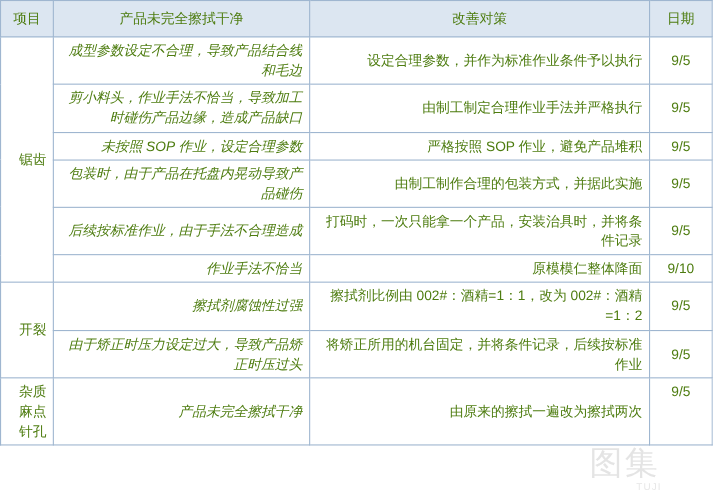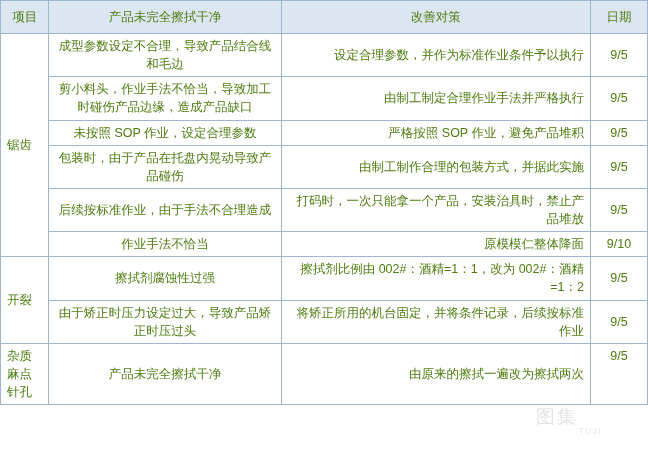--- a/index.html
+++ b/index.html
@@ -35,27 +35,28 @@
   }
   thead th {
     background: #dce6f1;
     text-align: center;
     font-size: 13px;
     height: 26px;
     padding: 4px 6px;
     color: #000000;
   }
   td.catcell {
-    text-align: left;
+    text-align: right;
     font-size: 13px;
     width: 44px;
   }
   td.problem {
-    text-align: center;
+    text-align: right;
     width: 212px;
+    font-style: italic;
   }
   td.action {
     text-align: right;
     width: 282px;
   }
   td.date {
     text-align: center;
     width: 52px;
     font-size: 12.5px;
   }
@@ -68,21 +69,21 @@
   #watermark {
     position: absolute;
     right: 4px;
     bottom: 6px;
     width: 108px;
     height: 40px;
     pointer-events: none;
     opacity: 0.55;
   }
   #watermark .wm-text {
-    font-size: 19px;
+    font-size: 30px;
     color: #cfcfcf;
     letter-spacing: 2px;
     font-family: "Liberation Serif", serif;
     line-height: 1;
   }
   #watermark .wm-sub {
     font-size: 9px;
     color: #d3d3d3;
     letter-spacing: 1px;
     text-align: center;
@@ -126,21 +127,21 @@
         <td class="action">严格按照 SOP 作业，避免产品堆积</td>
         <td class="date">9/5</td>
       </tr>
       <tr>
         <td class="problem">包装时，由于产品在托盘内晃动导致产品碰伤</td>
         <td class="action">由制工制作合理的包装方式，并据此实施</td>
         <td class="date">9/5</td>
       </tr>
       <tr>
         <td class="problem">后续按标准作业，由于手法不合理造成</td>
-        <td class="action">打码时，一次只能拿一个产品，安装治具时，禁止产品堆放</td>
+        <td class="action">打码时，一次只能拿一个产品，安装治具时，并将条件记录</td>
         <td class="date">9/5</td>
       </tr>
       <tr>
         <td class="problem">作业手法不恰当</td>
         <td class="action">原模模仁整体降面</td>
         <td class="date">9/10</td>
       </tr>
 
       <tr>
         <td class="catcell" rowspan="2">开裂</td>

